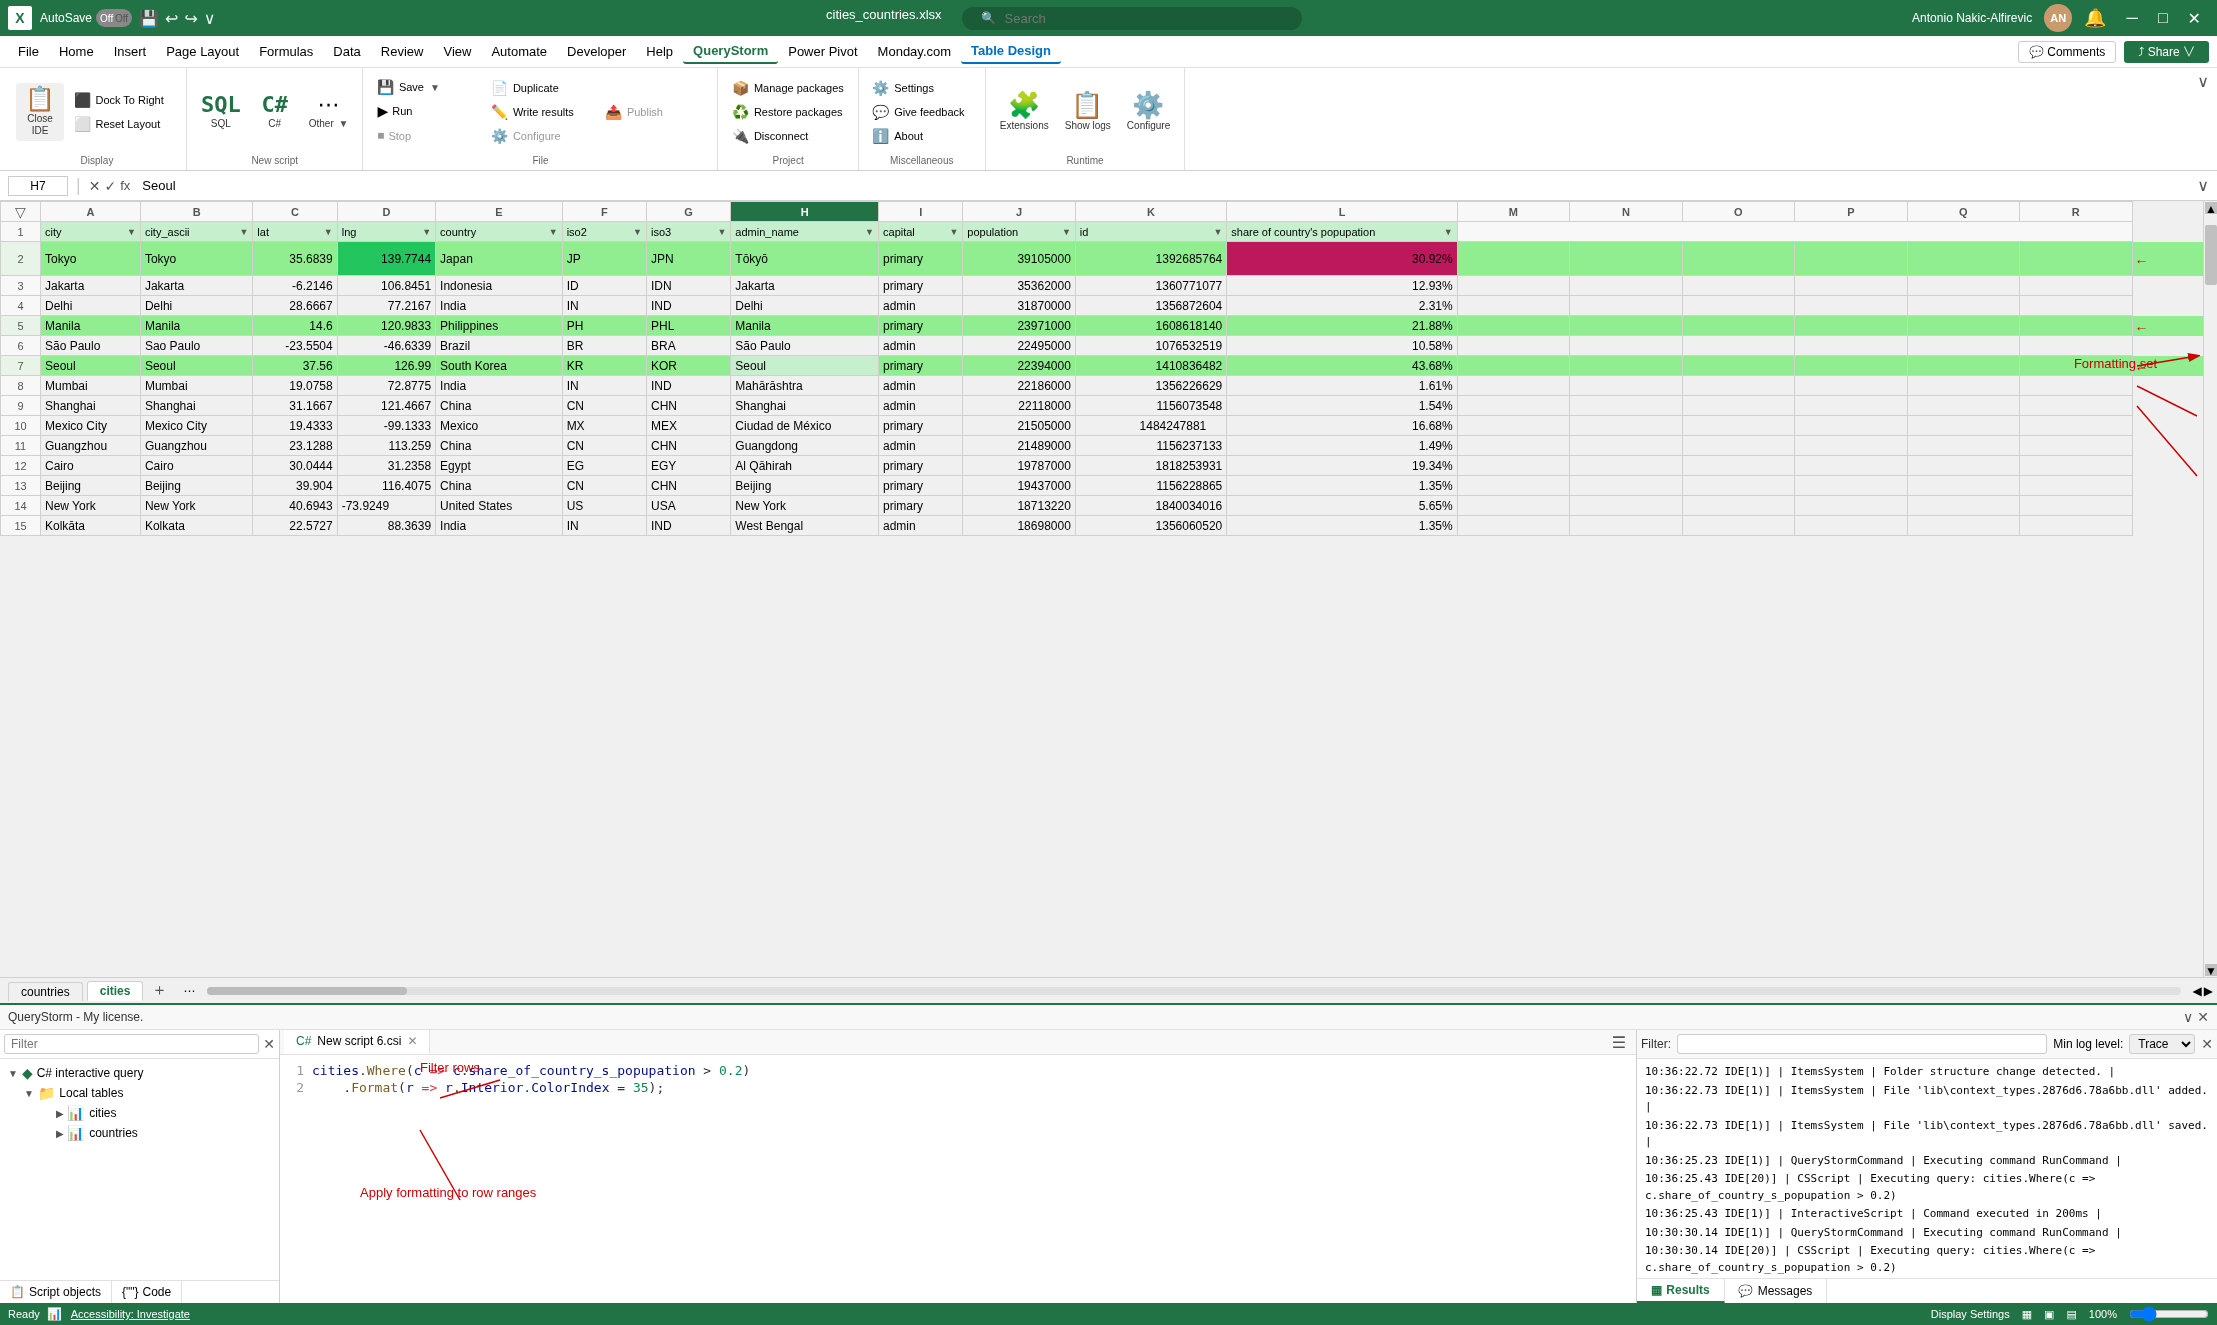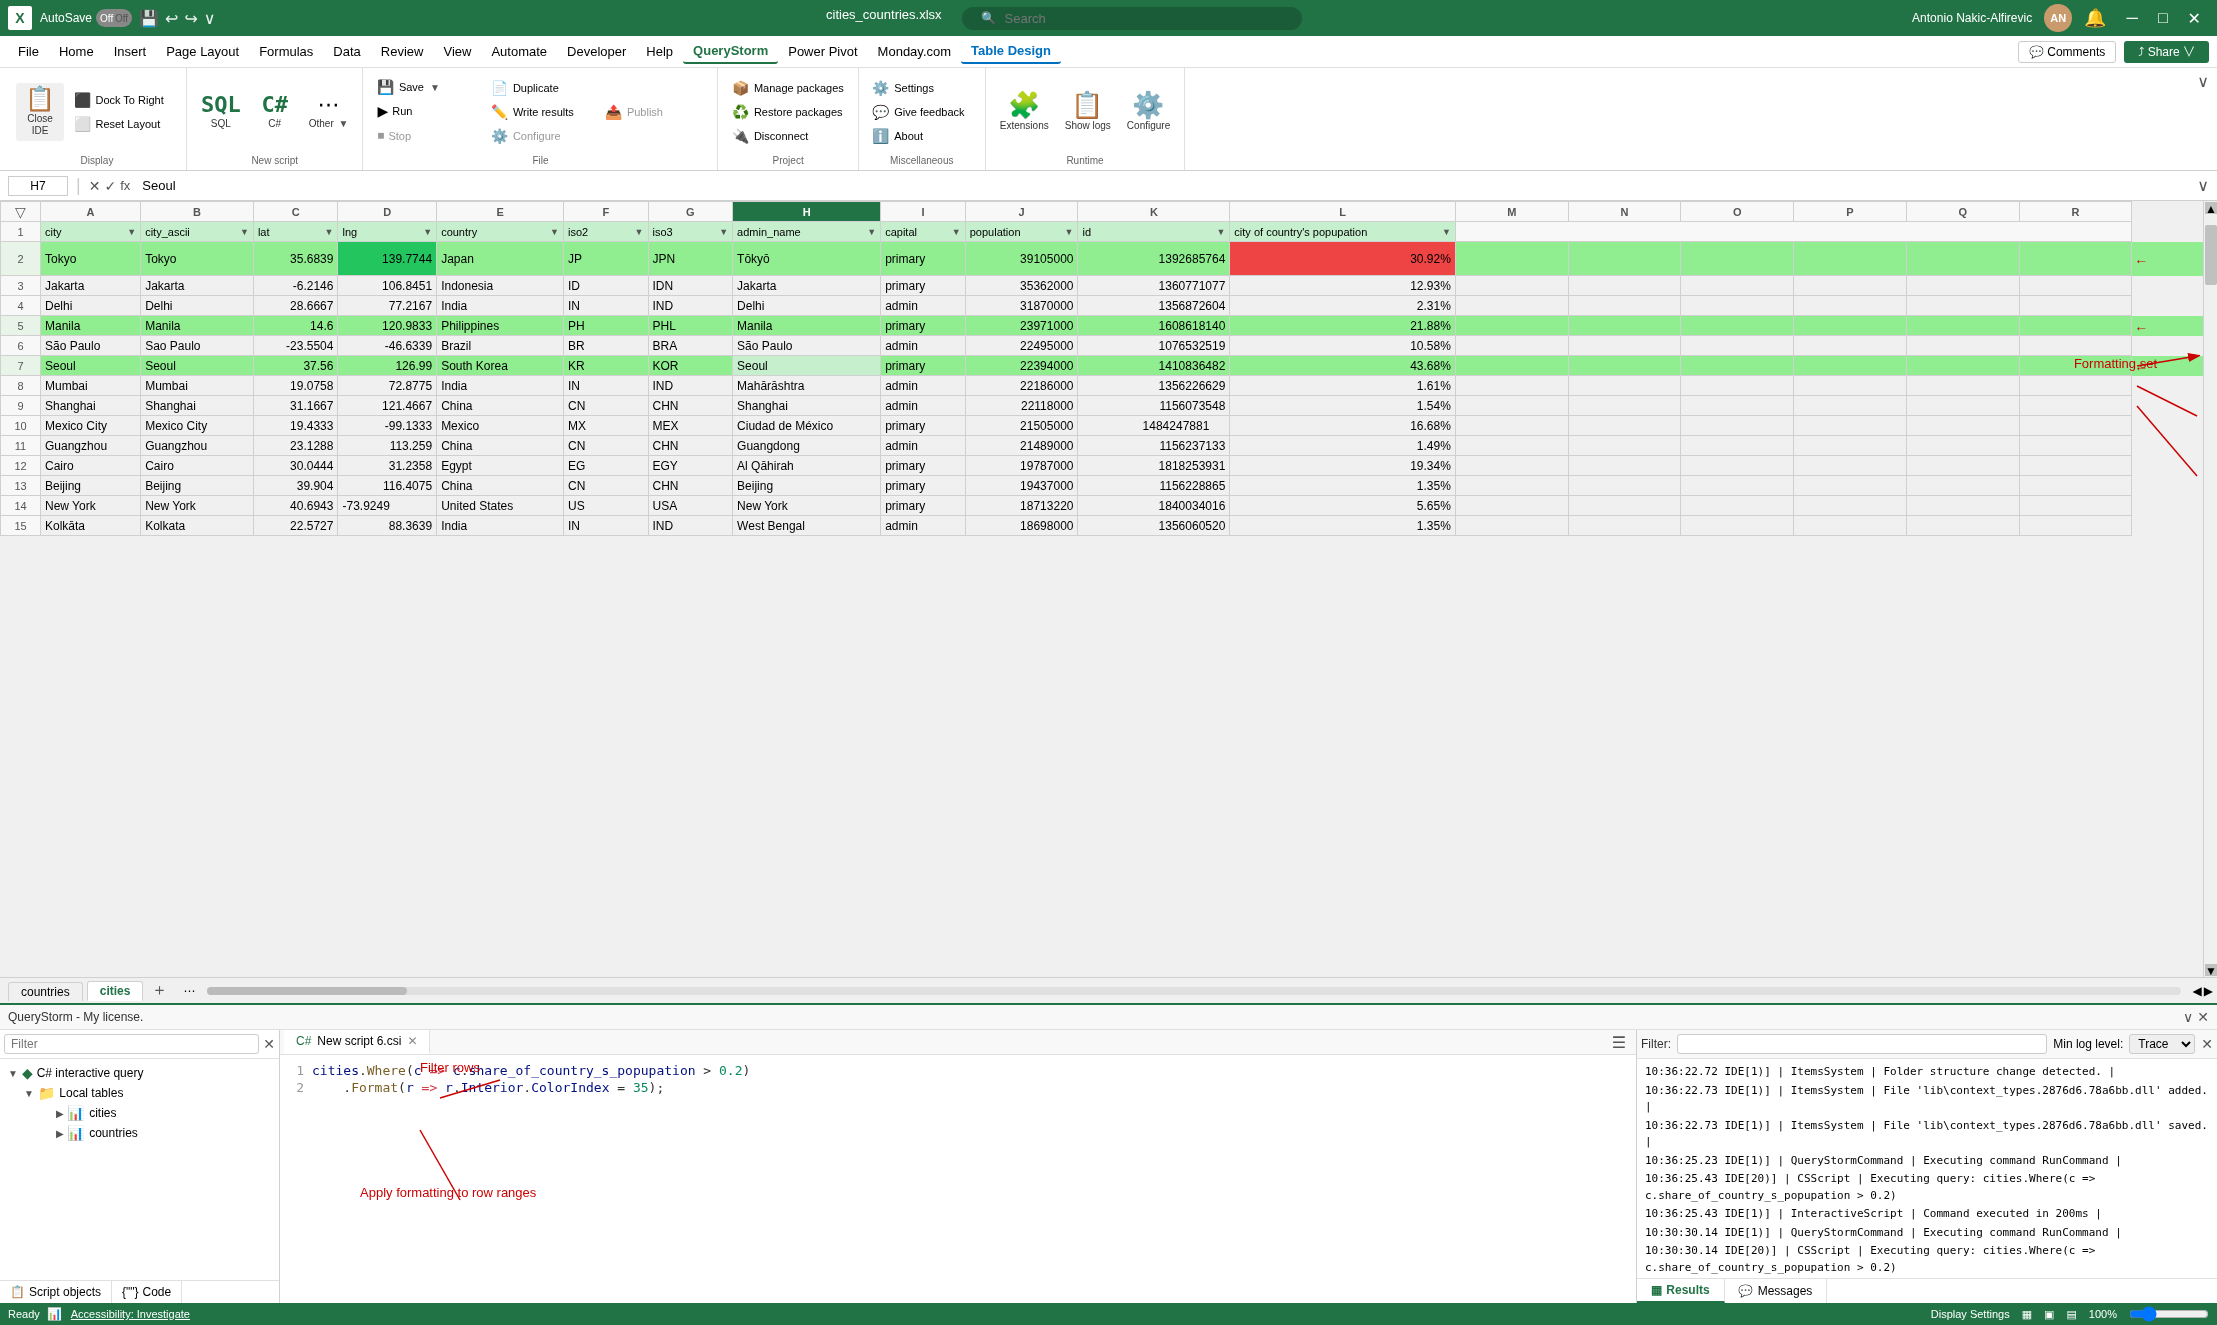--- a/index.html
+++ b/index.html
@@ -423,42 +423,42 @@
                 </div>
             </th>
             <th style="background:#c6efce; border:1px solid #d0d0d0; padding:2px 4px; font-size:11px; font-weight:normal; min-width:100px;">
               <div class="header-cell">
                   <span>id</span>
                   <span class="filter-icon">▼</span>
                 </div>
             </th>
             <th style="background:#c6efce; border:1px solid #d0d0d0; padding:2px 4px; font-size:11px; font-weight:normal; min-width:160px;">
               <div class="header-cell">
-                  <span>city of country's popupation</span>
+                  <span>share of country's popupation</span>
                   <span class="filter-icon">▼</span>
                 </div>
             </th>
             <th colspan="6" style="background:#f8f8f8; border:1px solid #d0d0d0;"></th>
           </tr>
         </thead>
         <tbody id="grid-body">
         <tr style="background: rgb(144, 238, 144);">
               <th style="background: rgb(232, 244, 232); border: 1px solid rgb(208, 208, 208); text-align: center; font-size: 11px; color: rgb(85, 85, 85); padding: 2px; font-weight: normal; min-width: 40px;">2</th>
               <td style="border: 1px solid rgb(208, 208, 208); padding: 2px 4px; font-size: 12px; height: 20px; white-space: nowrap; background: rgb(144, 238, 144);">Tokyo</td>
               <td style="border: 1px solid rgb(208, 208, 208); padding: 2px 4px; font-size: 12px; height: 20px; white-space: nowrap; background: rgb(144, 238, 144);">Tokyo</td>
               <td style="border: 1px solid rgb(208, 208, 208); padding: 2px 4px; font-size: 12px; height: 20px; white-space: nowrap; background: rgb(144, 238, 144); text-align: right;">35.6839</td>
               <td style="border: 1px solid rgb(208, 208, 208); padding: 2px 4px; font-size: 12px; height: 34px; white-space: nowrap; background: #22c55e; text-align: right;">139.7744</td>
               <td style="border: 1px solid rgb(208, 208, 208); padding: 2px 4px; font-size: 12px; height: 20px; white-space: nowrap; background: rgb(144, 238, 144);">Japan</td>
               <td style="border: 1px solid rgb(208, 208, 208); padding: 2px 4px; font-size: 12px; height: 20px; white-space: nowrap; background: rgb(144, 238, 144);">JP</td>
               <td style="border: 1px solid rgb(208, 208, 208); padding: 2px 4px; font-size: 12px; height: 20px; white-space: nowrap; background: rgb(144, 238, 144);">JPN</td>
               <td style="border: 1px solid rgb(208, 208, 208); padding: 2px 4px; font-size: 12px; height: 20px; white-space: nowrap; background: rgb(144, 238, 144);">Tōkyō</td>
               <td style="border: 1px solid rgb(208, 208, 208); padding: 2px 4px; font-size: 12px; height: 20px; white-space: nowrap; background: rgb(144, 238, 144);">primary</td>
               <td style="border: 1px solid rgb(208, 208, 208); padding: 2px 4px; font-size: 12px; height: 20px; white-space: nowrap; background: rgb(144, 238, 144); text-align: right;">39105000</td>
               <td style="border: 1px solid rgb(208, 208, 208); padding: 2px 4px; font-size: 12px; height: 20px; white-space: nowrap; background: rgb(144, 238, 144); text-align: right;">1392685764</td>
-              <td style="border: 1px solid rgb(208, 208, 208); padding: 2px 4px; font-size: 12px; height: 20px; white-space: nowrap; background: #ef4444; text-align: right;">30.92%</td>
+              <td style="border: 1px solid rgb(208, 208, 208); padding: 2px 4px; font-size: 12px; height: 20px; white-space: nowrap; background: #be185d; text-align: right;">30.92%</td>
               <td style="border: 1px solid rgb(208, 208, 208); padding: 2px 4px; min-width: 80px;"></td>
               <td style="border: 1px solid rgb(208, 208, 208); padding: 2px 4px; min-width: 80px;"></td>
               <td style="border: 1px solid rgb(208, 208, 208); padding: 2px 4px; min-width: 80px;"></td>
               <td style="border: 1px solid rgb(208, 208, 208); padding: 2px 4px; min-width: 80px;"></td>
               <td style="border: 1px solid rgb(208, 208, 208); padding: 2px 4px; min-width: 80px;"></td>
               <td style="border: 1px solid rgb(208, 208, 208); padding: 2px 4px; min-width: 80px;"></td>
               <td style="border: none; color: rgb(204, 0, 0); font-size: 14px; padding: 2px;">←</td>
             </tr>
             <tr>
               <th style="background: rgb(248, 248, 248); border: 1px solid rgb(208, 208, 208); text-align: center; font-size: 11px; color: rgb(85, 85, 85); padding: 2px; font-weight: normal; min-width: 40px;">3</th>

